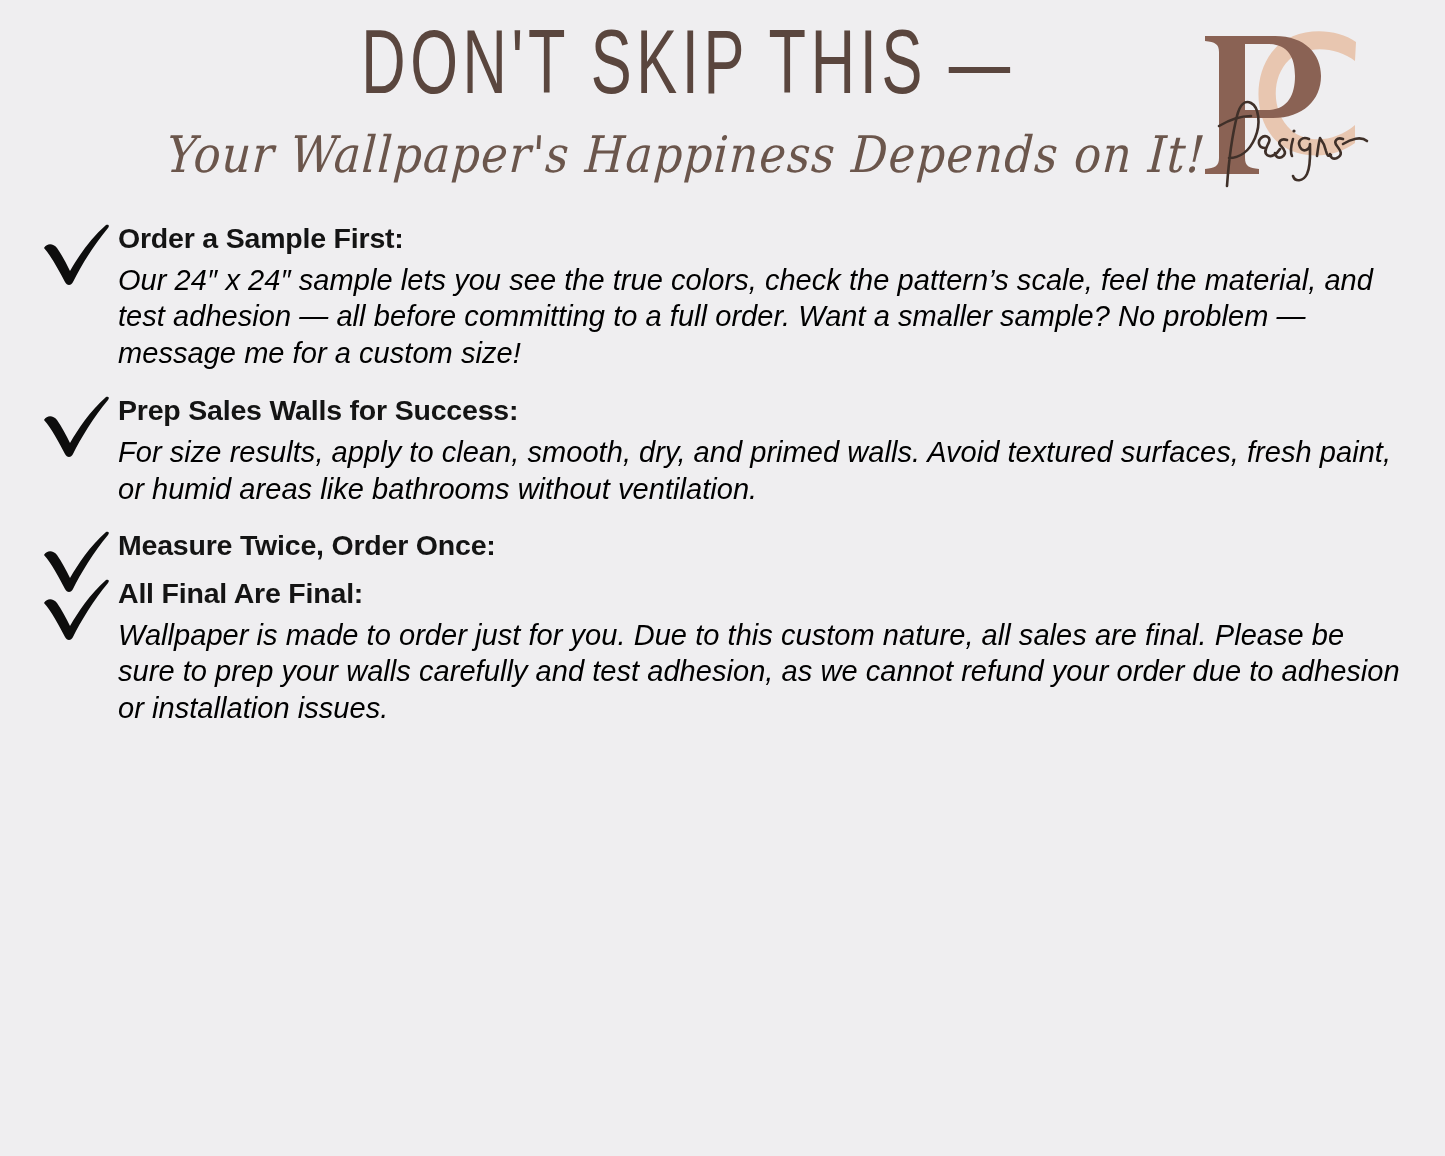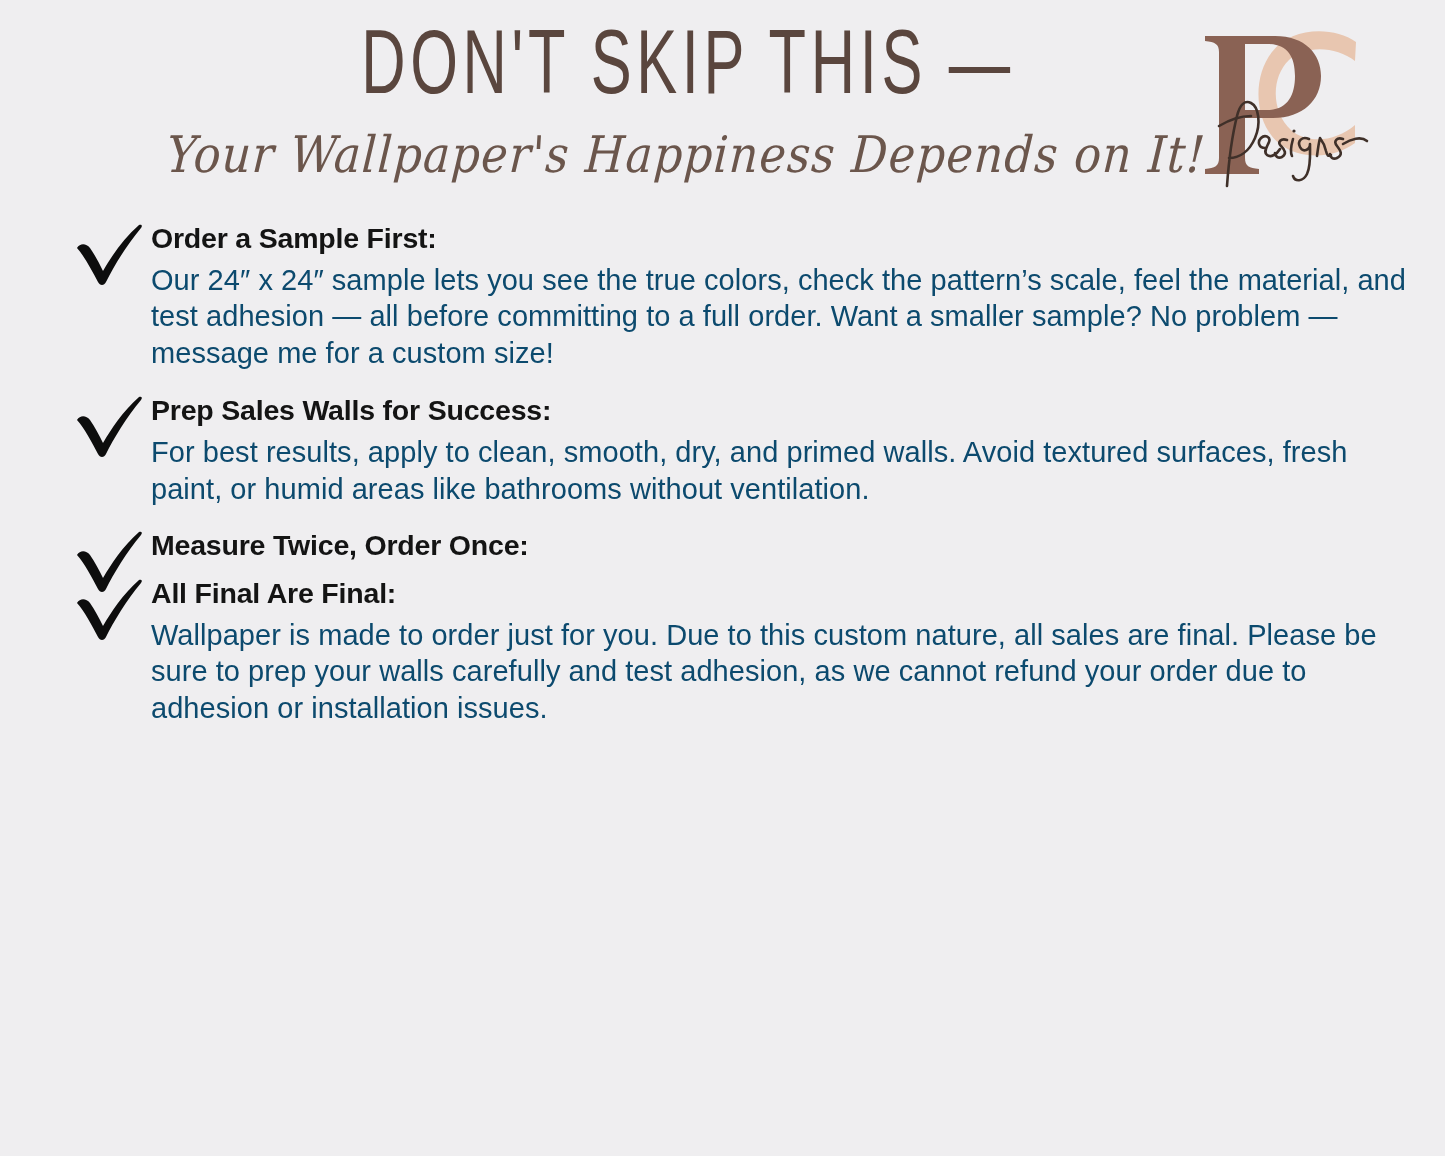--- a/index.html
+++ b/index.html
@@ -64,21 +64,20 @@
   }
   .logo svg { display: block; }
 
   
   .tips {
     position: absolute;
     top: 222px;
     left: 0;
     right: 0;
     padding: 0 30px 0 26px;
-    margin-left: 33px;
   }
   .tip {
     position: relative;
     padding-left: 92px;
     margin-bottom: 18px;
   }
   .tip:nth-child(1) { margin-bottom: 22px; }
   .tip:nth-child(2) { margin-bottom: 22px; }
   .tip:nth-child(3) { margin-bottom: 14px; }
   .tip:nth-child(4) { margin-bottom: 6px; }
@@ -97,25 +96,26 @@
     font-weight: bold;
     font-size: 28.5px;
     color: #141414;
     letter-spacing: -0.2px;
     line-height: 1.18;
     margin: 0 0 6px 0;
   }
   .tip-body {
     font-family: "Liberation Sans", sans-serif;
     font-size: 29px;
-    color: #0c4a6e;
+    color: #000000;
     line-height: 1.27;
     letter-spacing: 0.05px;
     margin: 0;
     max-width: 1290px;
+    font-style: italic;
   }
 </style>
 </head>
 <body>
 
 <div class="header">
 
   <div class="title-block">
     <div class="headline">DON'T SKIP THIS —</div>
     <div class="subhead">Your Wallpaper's Happiness Depends on It!</div>
@@ -176,21 +176,21 @@
   </div>
 
   <div class="tip">
     <span class="check">
       <svg viewBox="0 0 78 62" width="78" height="62" aria-hidden="true">
         <path d="M4 24 C7 19 13 19 17 24 C22 31 26 39 30 47 C38 33 50 15 66 1
                  C68 0 70 1 68 4 C53 22 41 42 33 58 C31 62 27 62 25 58 C19 47 12 33 4 24 Z" fill="#0d0d0d"></path>
       </svg>
     </span>
     <p class="tip-title">Prep Sales Walls for Success:</p>
-    <p class="tip-body">For best results, apply to clean, smooth, dry, and primed walls. Avoid textured surfaces, fresh paint, or humid areas like bathrooms without ventilation.</p>
+    <p class="tip-body">For size results, apply to clean, smooth, dry, and primed walls. Avoid textured surfaces, fresh paint, or humid areas like bathrooms without ventilation.</p>
   </div>
 
 
   <div class="tip">
     <span class="check">
       <svg viewBox="0 0 78 62" width="78" height="62" aria-hidden="true">
         <path d="M4 24 C7 19 13 19 17 24 C22 31 26 39 30 47 C38 33 50 15 66 1
                  C68 0 70 1 68 4 C53 22 41 42 33 58 C31 62 27 62 25 58 C19 47 12 33 4 24 Z" fill="#0d0d0d"></path>
       </svg>
     </span>

